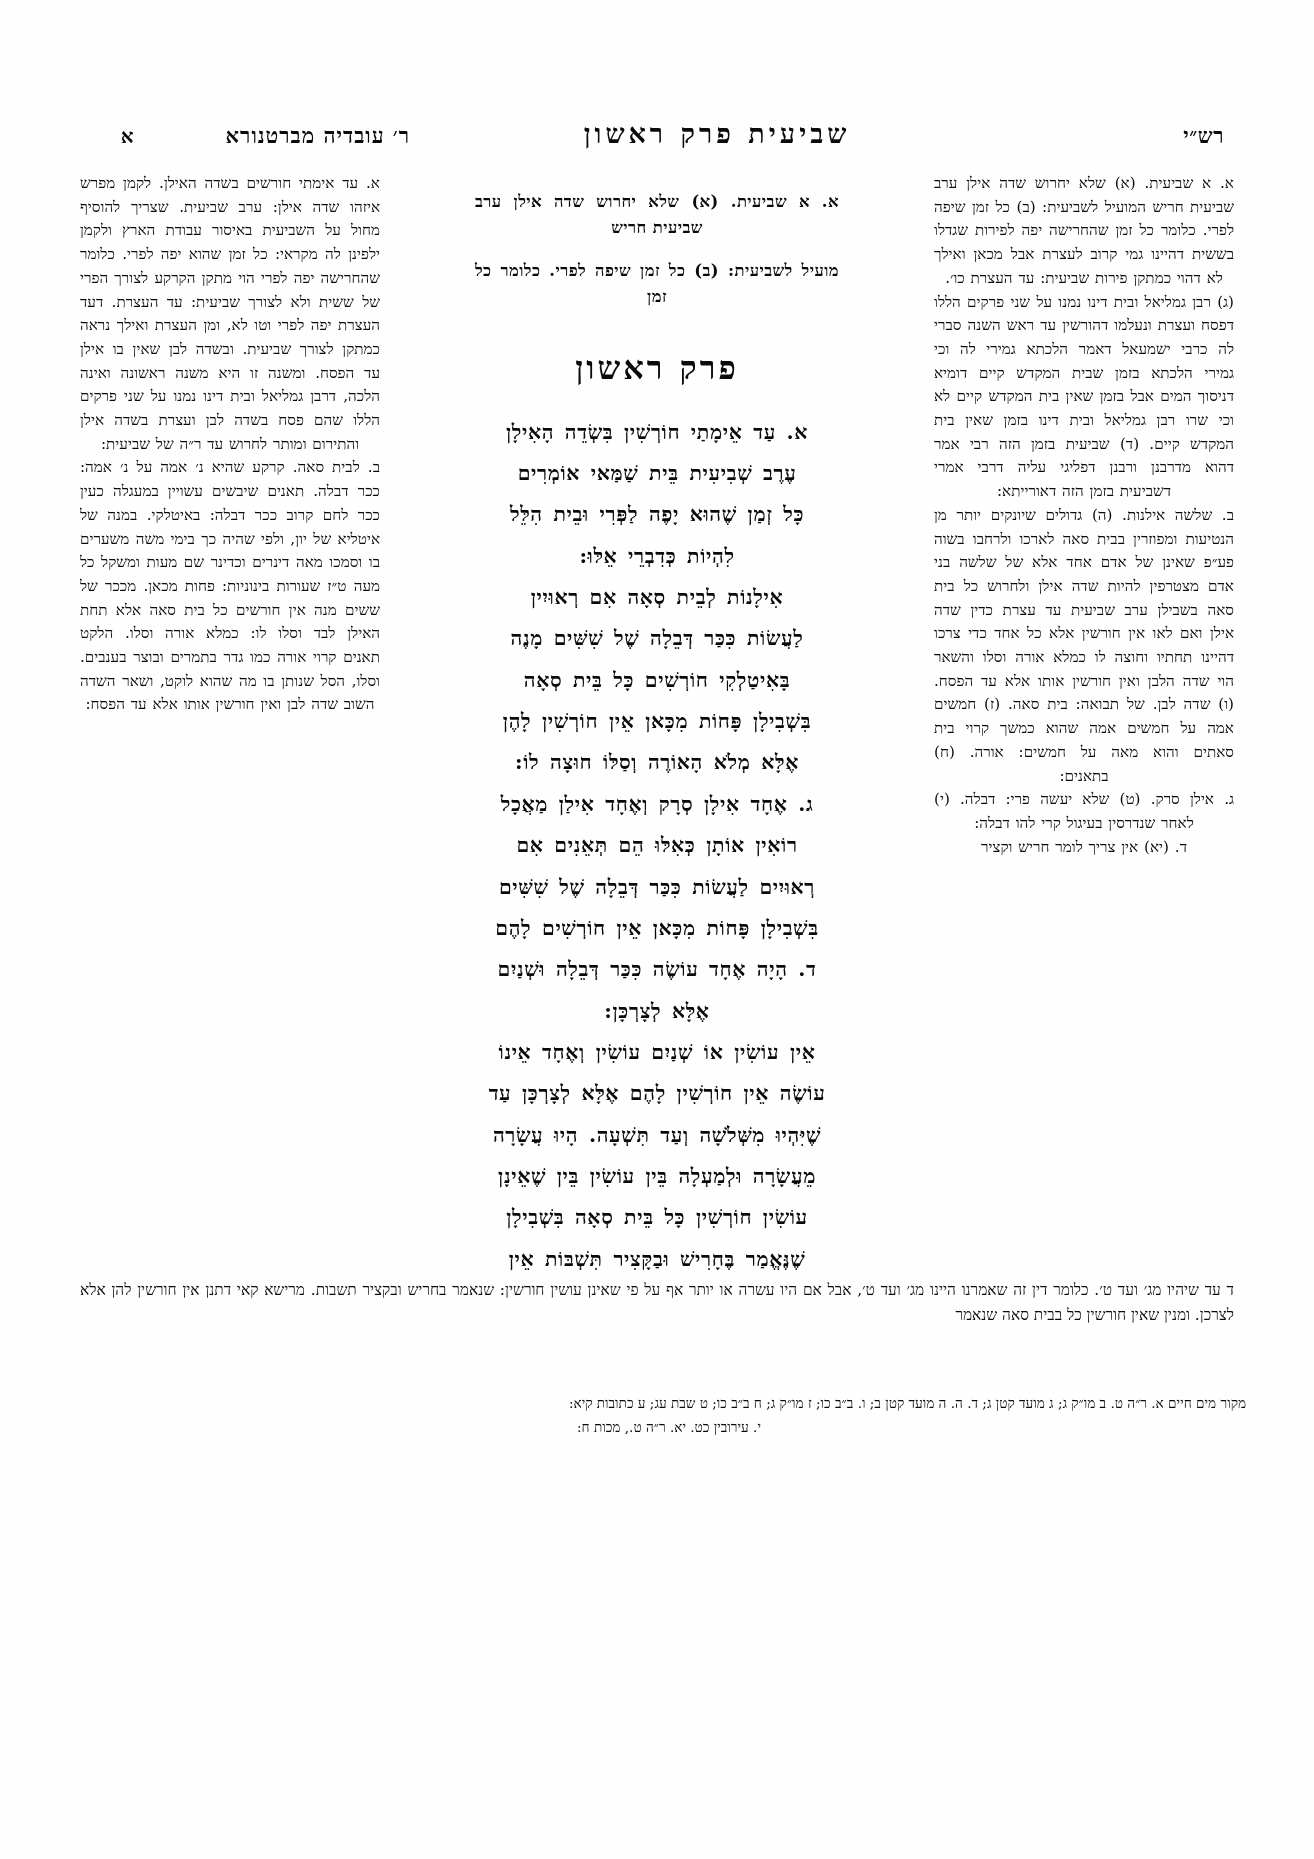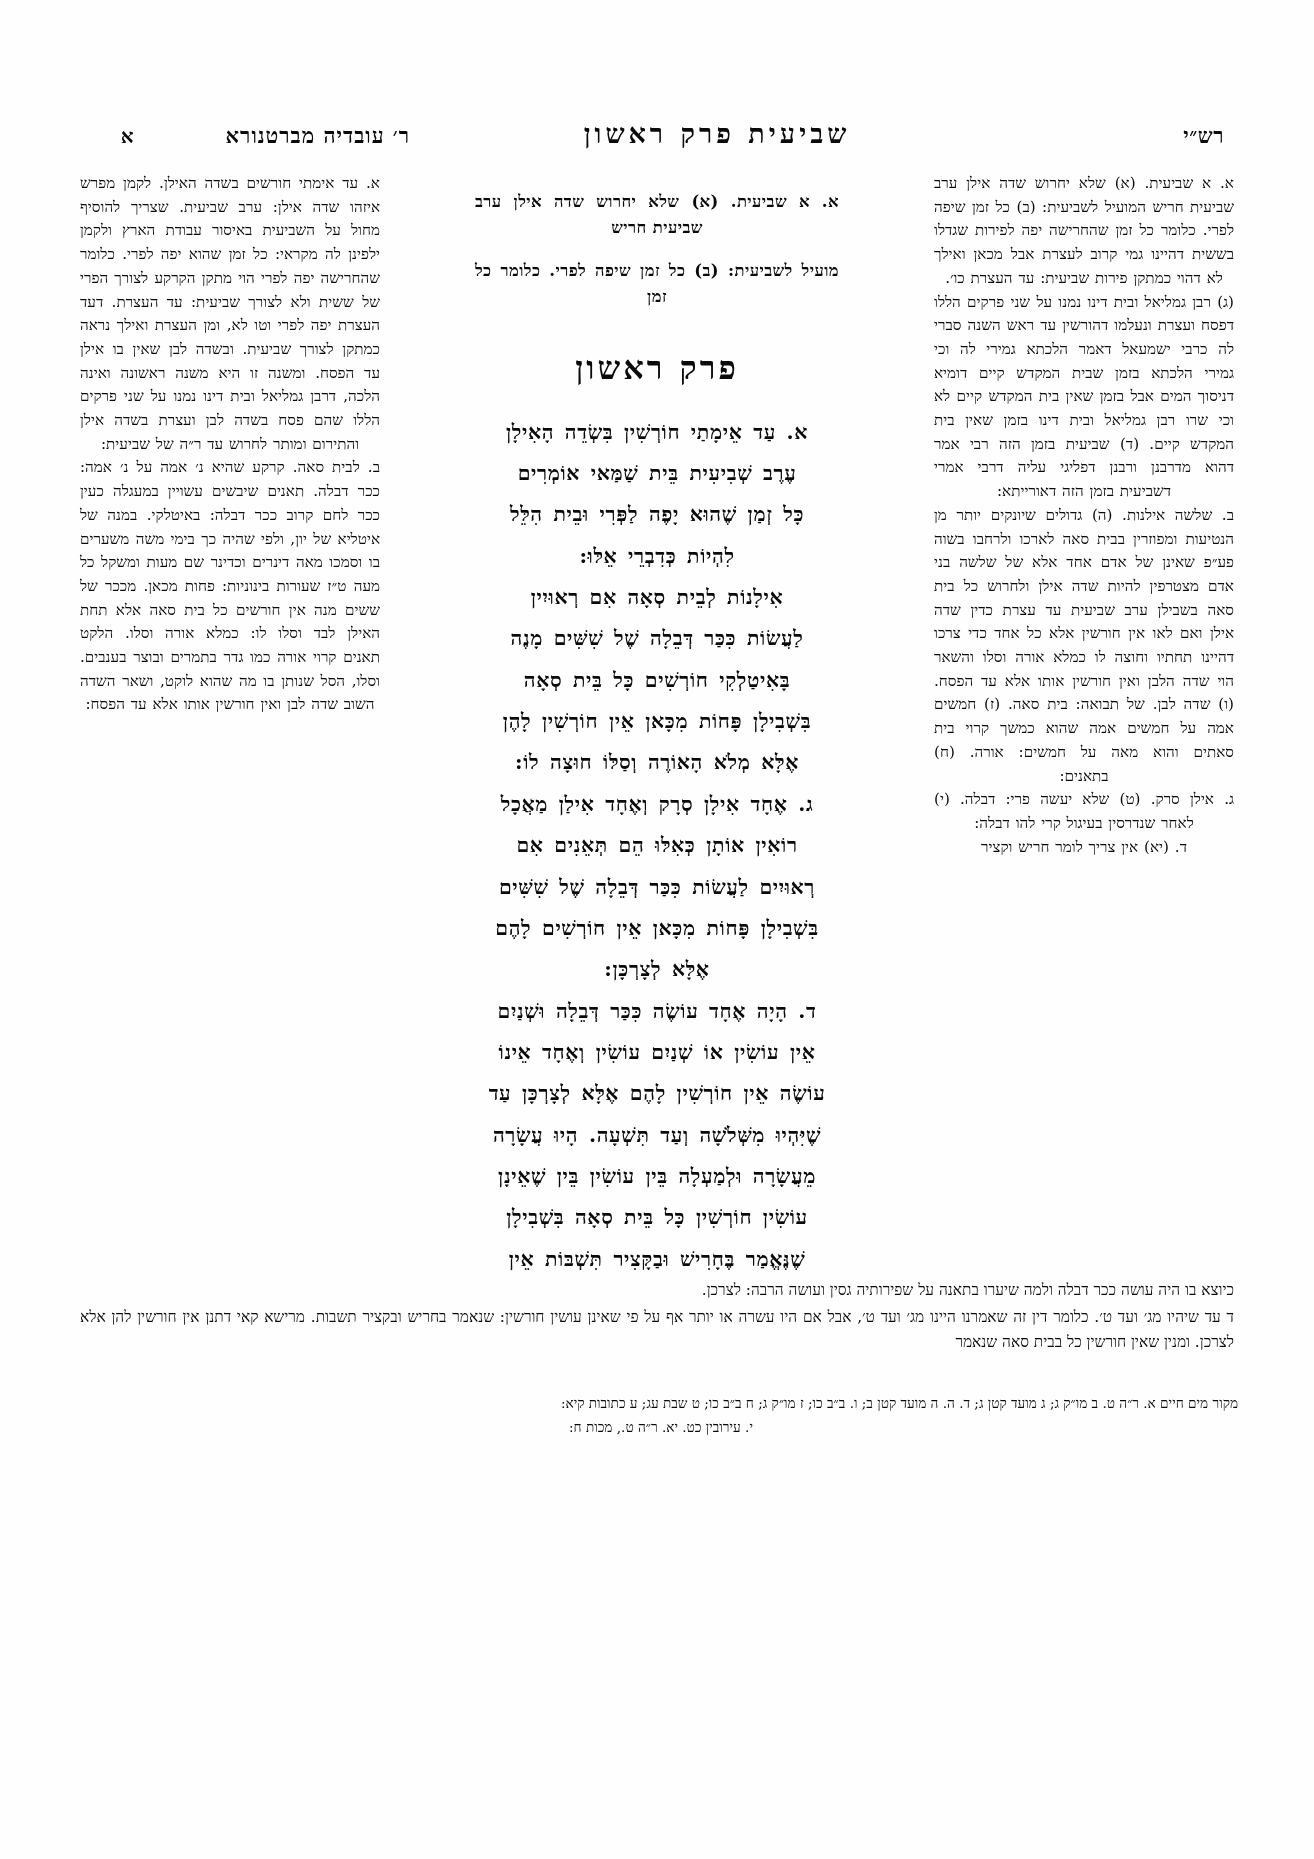--- a/index.html
+++ b/index.html
@@ -138,21 +138,21 @@
     font-size:15.4px;
     line-height:1.62;
     text-align:justify;
     text-align-last:right;
     direction:rtl;
   }
   .bottom-block p{ margin:0 0 2px 0; }
 
   .sources{
     position:absolute;
-    top:1392px;left:84px;
+    top:1392px;left:92px;
     width:1154px;
     font-family:"DejaVu Serif","Liberation Serif",serif;
     font-size:13.6px;
     line-height:1.75;
     direction:rtl;
   }
   .sources .ln1{ text-align:right; }
   .sources .ln2{ text-align:center; }
 </style>
 </head>
@@ -192,40 +192,39 @@
         <p>לִהְיוֹת כְּדִבְרֵי אֵלּוּ:</p>
         <p>אִילָנוֹת לְבֵית סְאָה אִם רְאוּיִין</p>
         <p>לַעֲשׂוֹת כִּכַּר דְּבֵלָה שֶׁל שִׁשִּׁים מָנֶה</p>
         <p>בָּאִיטַלְקִי חוֹרְשִׁים כָּל בֵּית סְאָה</p>
         <p>בִּשְׁבִילָן פָּחוֹת מִכָּאן אֵין חוֹרְשִׁין לָהֶן</p>
         <p>אֶלָּא מְלֹא הָאוֹרֶה וְסַלּוֹ חוּצָה לוֹ:</p>
         <p>ג.  אֶחָד אִילָן סְרָק וְאֶחָד אִילַן מַאֲכָל</p>
         <p>רוֹאִין אוֹתָן כְּאִלּוּ הֵם תְּאֵנִים אִם</p>
         <p>רְאוּיִים לַעֲשׂוֹת כִּכַּר דְּבֵלָה שֶׁל שִׁשִּׁים</p>
         <p>בִּשְׁבִילָן פָּחוֹת מִכָּאן אֵין חוֹרְשִׁים לָהֶם</p>
+        <p>ד.  הָיָה אֶחָד עוֹשֶׂה כִּכַּר דְּבֵלָה וּשְׁנַיִם</p>
         <p>אֶלָּא לְצָרְכָּן:</p>
-        <p>ד.  הָיָה אֶחָד עוֹשֶׂה כִּכַּר דְּבֵלָה וּשְׁנַיִם</p>
         <p>אֵין עוֹשִׂין אוֹ שְׁנַיִם עוֹשִׂין וְאֶחָד אֵינוֹ</p>
         <p>עוֹשֶׂה אֵין חוֹרְשִׁין לָהֶם אֶלָּא לְצָרְכָּן עַד</p>
         <p>שֶׁיִּהְיוּ מִשְּׁלֹשָׁה וְעַד תִּשְׁעָה. הָיוּ עֲשָׂרָה</p>
         <p>מֵעֲשָׂרָה וּלְמַעְלָה בֵּין עוֹשִׂין בֵּין שֶׁאֵינָן</p>
         <p>עוֹשִׂין חוֹרְשִׁין כָּל בֵּית סְאָה בִּשְׁבִילָן</p>
         <p>שֶׁנֶּאֱמַר בֶּחָרִישׁ וּבַקָּצִיר תִּשְׁבּוֹת אֵין</p>
       </div>
     </div>
 
     <div class="col col-left commentary">
       <p>א. עד אימתי חורשים בשדה האילן. לקמן מפרש איזהו שדה אילן: ערב שביעית. שצריך להוסיף מחול על השביעית באיסור עבודת הארץ ולקמן ילפינן לה מקראי: כל זמן שהוא יפה לפרי. כלומר שהחרישה יפה לפרי הוי מתקן הקרקע לצורך הפרי של ששית ולא לצורך שביעית: עד העצרת. דעד העצרת יפה לפרי וטו לא, ומן העצרת ואילך נראה כמתקן לצורך שביעית. ובשדה לבן שאין בו אילן עד הפסח. ומשנה זו היא משנה ראשונה ואינה הלכה, דרבן גמליאל ובית דינו נמנו על שני פרקים הללו שהם פסח בשדה לבן ועצרת בשדה אילן והתירום ומותר לחרוש עד ר״ה של שביעית:</p>
       <p>ב. לבית סאה. קרקע שהיא נ׳ אמה על נ׳ אמה: ככר דבלה. תאנים שיבשים עשויין במעגלה כעין ככר לחם קרוב ככר דבלה: באיטלקי. במנה של איטליא של יון, ולפי שהיה כך בימי משה משערים בו וסמכו מאה דינרים וכדינר שם מעות ומשקל כל מעה ט״ז שעורות בינוניות: פחות מכאן. מככר של ששים מנה אין חורשים כל בית סאה אלא תחת האילן לבד וסלו לו: כמלא אורה וסלו. הלקט תאנים קרוי אורה כמו גדר בתמרים ובוצר בענבים. וסלו, הסל שנותן בו מה שהוא לוקט, ושאר השדה השוב שדה לבן ואין חורשין אותו אלא עד הפסח:</p>
     </div>
 
   </div>
 
   <div class="bottom-block">
-    <p>כיוצא בו היה עושה ככר דבלה ולמה שיערו בתאנה על שפירותיה גסין ועושה הרבה: לצרכן.</p>
     <p>ד עד שיהיו מג׳ ועד ט׳. כלומר דין זה שאמרנו היינו מג׳ ועד ט׳, אבל אם היו עשרה או יותר אף על פי שאינן עושין חורשין: שנאמר בחריש ובקציר תשבות. מרישא קאי דתנן אין חורשין להן אלא לצרכן. ומנין שאין חורשין כל בבית סאה שנאמר</p>
   </div>
 
   <div class="sources">
     <div class="ln1">מקור מים חיים א. ר״ה ט. ב מו״ק ג; ג מועד קטן ג; ד. ה. ה מועד קטן ב; ו. ב״ב כו; ז מו״ק ג; ח ב״ב כו; ט שבת עג; ע כתובות קיא:</div>
     <div class="ln2">י. עירובין כט. יא. ר״ה ט., מכות ח:</div>
   </div>
 
 </div>
 

